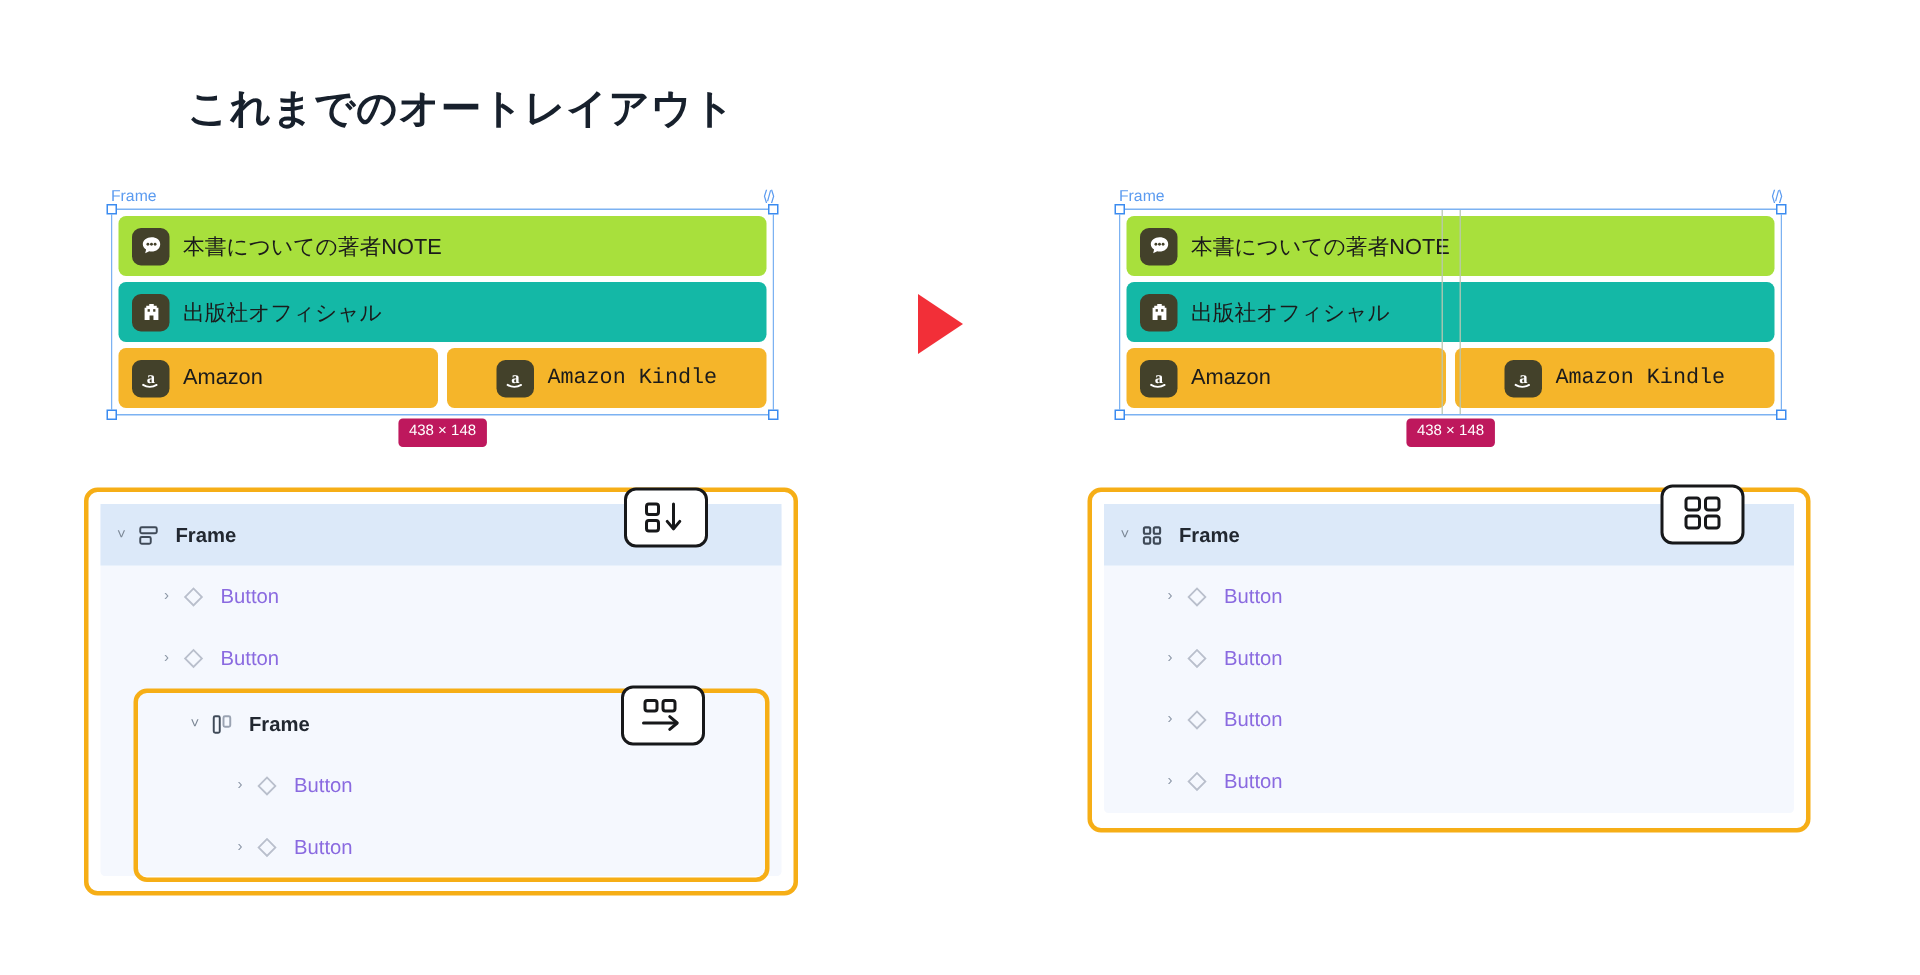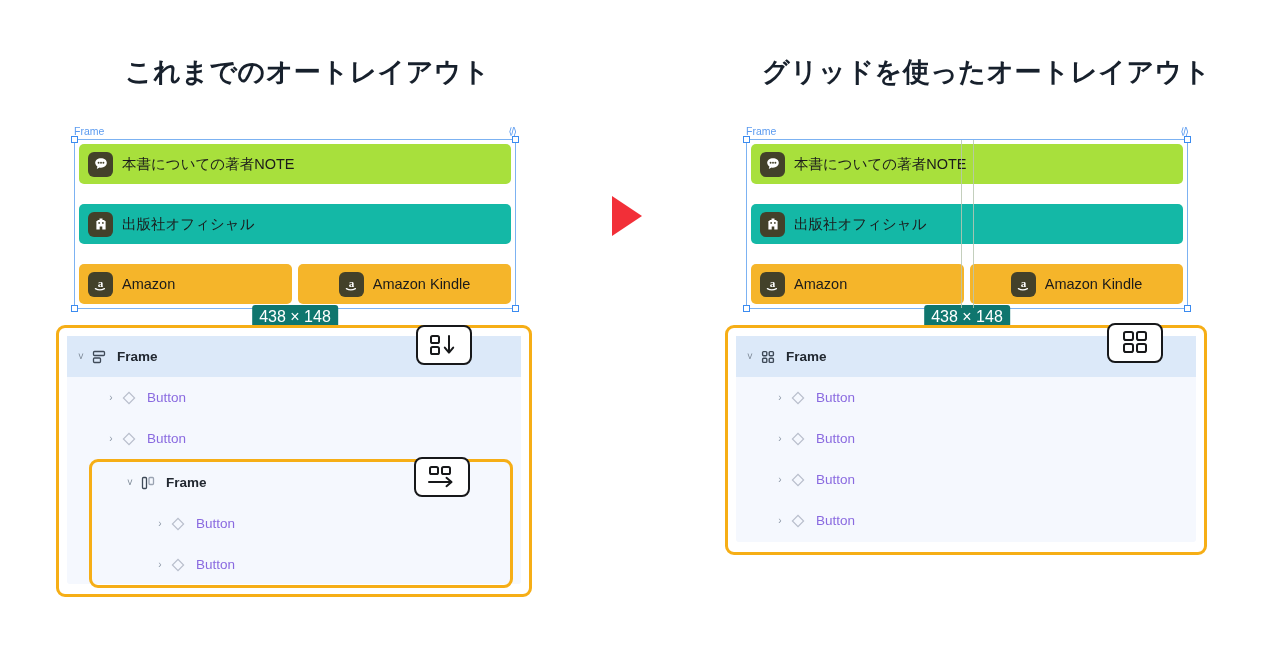--- a/index.html
+++ b/index.html
@@ -50,21 +50,21 @@
   .mock-frame {
     position: relative;
     border: 1px solid #7cb2f2;
     background: #ffffff;
     padding: 0;
   }
   .mock-inner {
     position: relative;
     display: flex;
     flex-direction: column;
-    gap: 20px;
+    gap: 4px;
     padding: 4px 4px;
     background: #fff;
   }
 
   
   .handle {
     position: absolute;
     width: 7px; height: 7px;
     background: #ffffff;
     border: 1.5px solid #3b8bf0;
@@ -115,31 +115,31 @@
     width: 25px; height: 25px;
     border-radius: 6px;
     background: #43412a;
     flex: 0 0 25px;
     display: flex;
     align-items: center;
     justify-content: center;
   }
   .mico svg { display: block; }
   .mbtn.kindle { justify-content: center; gap: 9px; }
-  .mbtn.kindle .mbtn-label { flex: 0 0 auto; }
+  .mbtn.kindle .mbtn-label { flex: 0 0 auto; font-family: Liberation Mono, monospace; }
 
   
   .size-badge {
     position: absolute;
     left: 50%;
     transform: translateX(-50%);
     bottom: -22px;
-    background: #0f766e;
+    background: #be185d;
     color: #fff;
-    font-size: 16px;
+    font-size: 10px;
     line-height: 1;
     padding: 4px 7px 5px;
     border-radius: 3px;
     white-space: nowrap;
   }
 
   
   .play-arrow {
     position: absolute;
     left: 612px; top: 196px;
@@ -227,21 +227,20 @@
   .chip.left-vert  { left: 357px; top: -3px; }
   .chip.left-horiz { left: 355px; top: 129px; }
   .chip.right-grid { left: 379px; top: -5px; }
 </style>
 </head>
 <body>
 
 <div class="stage">
 
   <div class="heading left">これまでのオートレイアウト</div>
-  <div class="heading right">グリッドを使ったオートレイアウト</div>
 
   <div class="mockup left">
     <div class="mock-head">
       <span class="mock-label">Frame</span>
       <span class="code-icon">⟨/⟩</span>
     </div>
     <div class="mock-frame">
       <span class="handle tl"></span>
       <span class="handle tr"></span>
       <span class="handle bl"></span>

